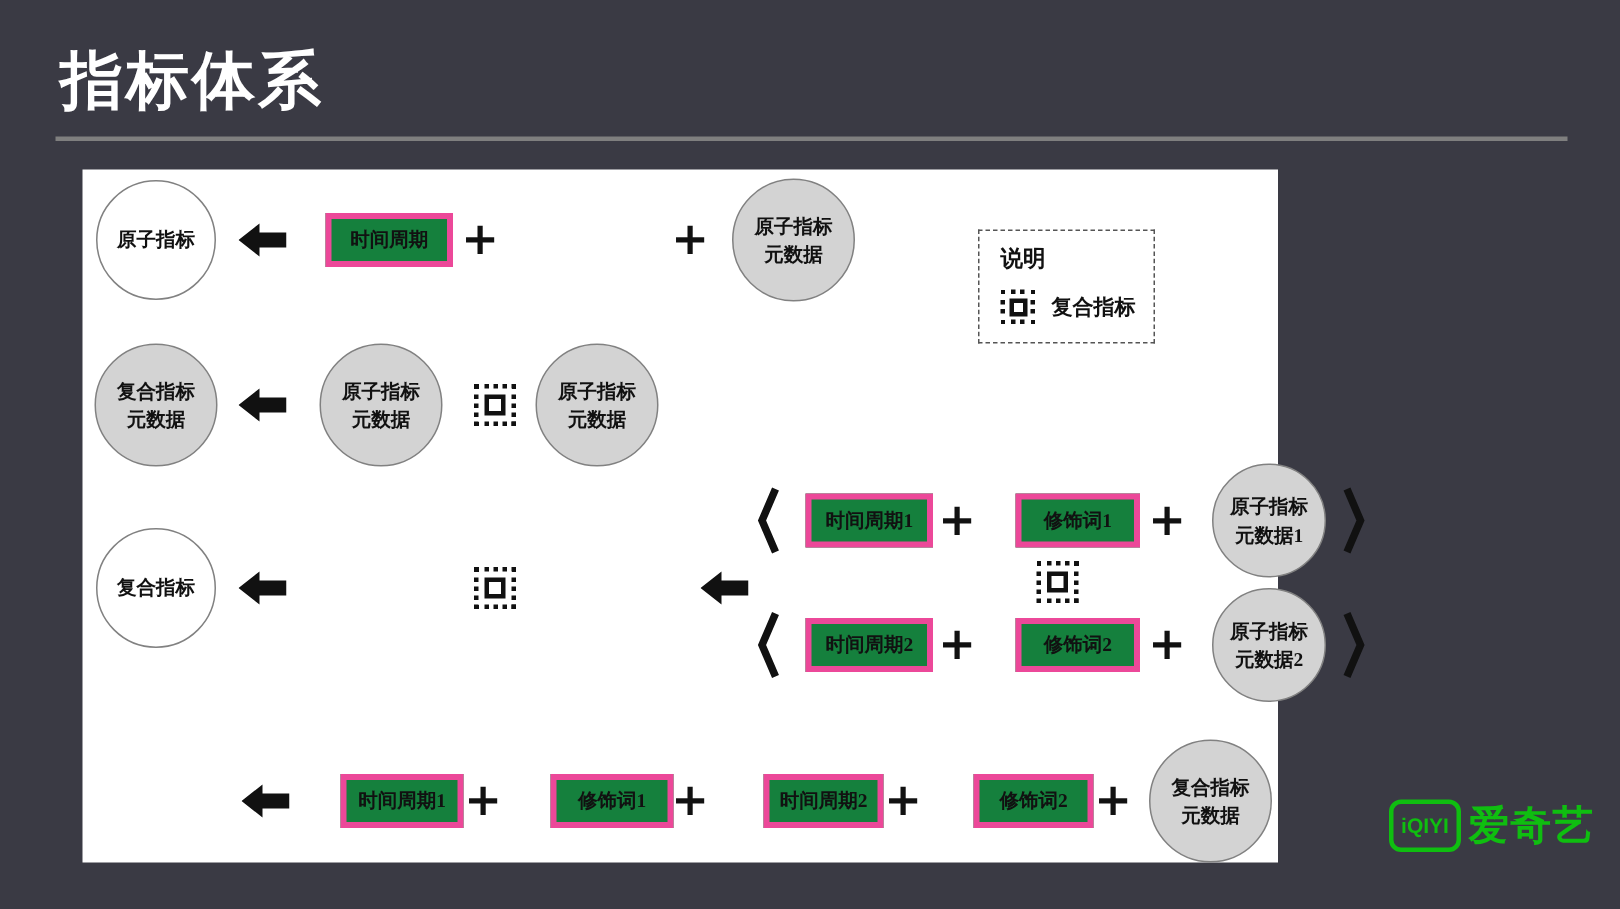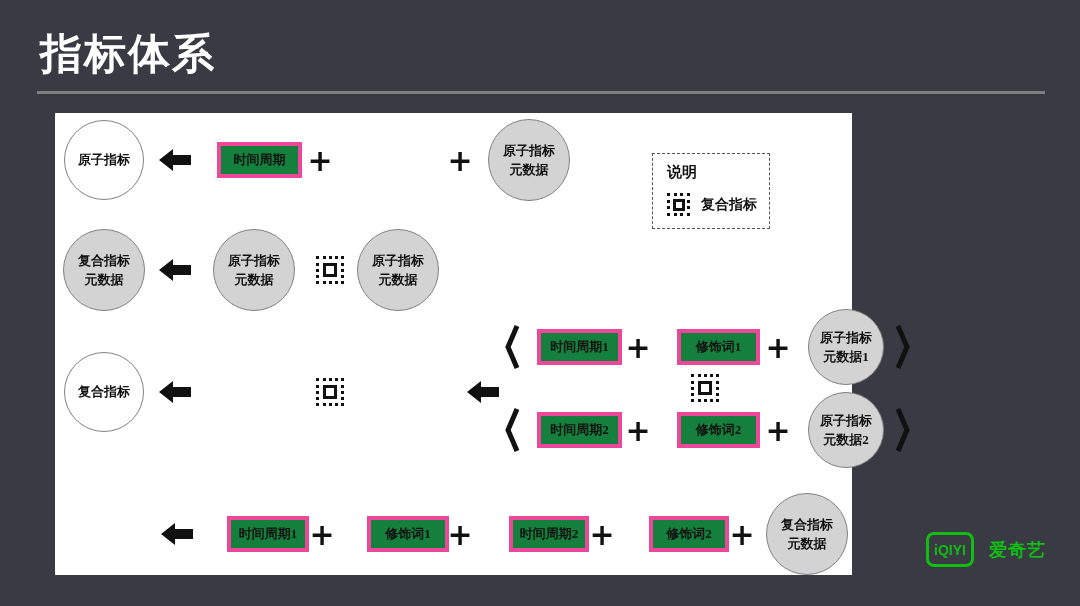--- a/index.html
+++ b/index.html
@@ -47,27 +47,27 @@
     font-family:"Liberation Serif","DejaVu Serif",serif;
     font-size:15px;font-weight:700;color:#111;
   }
   .legend-row{display:flex;align-items:center;gap:11px;margin-top:11px;}
   .legend-row .op{position:static;width:17px;height:17px;border-width:3px;}
   .legend-row .op .op-inner{width:6px;height:6px;border-width:3px;}
   .legend-label{
     font-family:"Liberation Serif","DejaVu Serif",serif;
     font-size:14px;font-weight:600;color:#111;
   }
-  .logo{position:absolute;left:926px;top:532px;display:flex;align-items:center;gap:15px;text-align:center;}
+  .logo{position:absolute;left:926px;top:532px;display:flex;align-items:center;gap:5px;text-align:center;}
   .logo-box{
     width:42px;height:29px;border:3px solid #0fbe10;border-radius:8px;
     display:flex;align-items:center;justify-content:center;
     color:#0fbe10;font-size:14px;font-weight:bold;letter-spacing:0;
   }
-  .logo-name{color:#0fbe10;font-size:18px;font-weight:bold;letter-spacing:1px;}
+  .logo-name{color:#0fbe10;font-size:27px;font-weight:bold;letter-spacing:1px;}
 </style>
 </head>
 <body>
 
 <div class="slide-title">指标体系</div>
 <div class="divider"></div>
 
 <div class="canvas">
 
   <div class="node circle" style="left:9px;top:7px;width:80px;height:80px;">原子指标</div>

